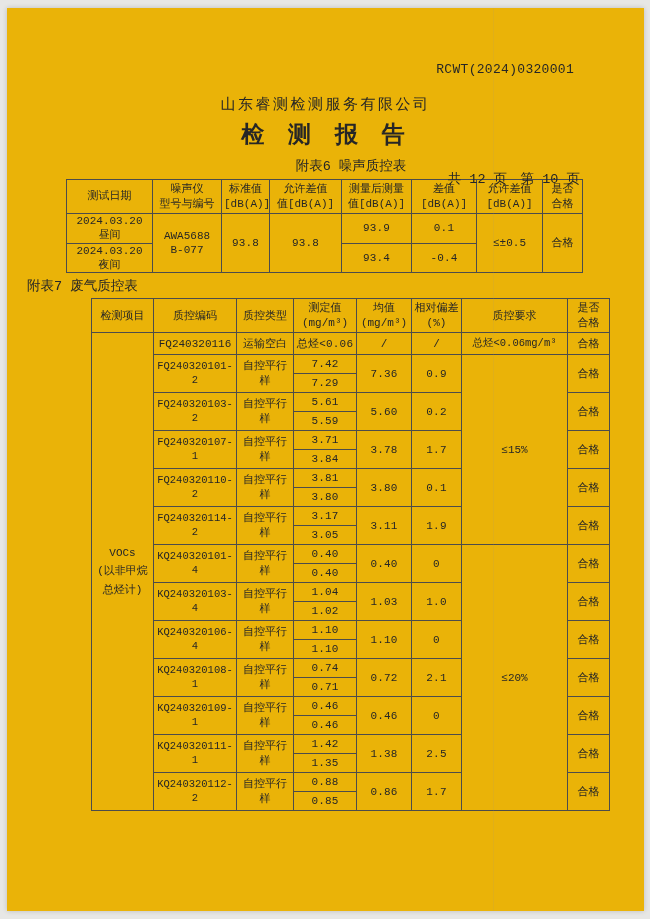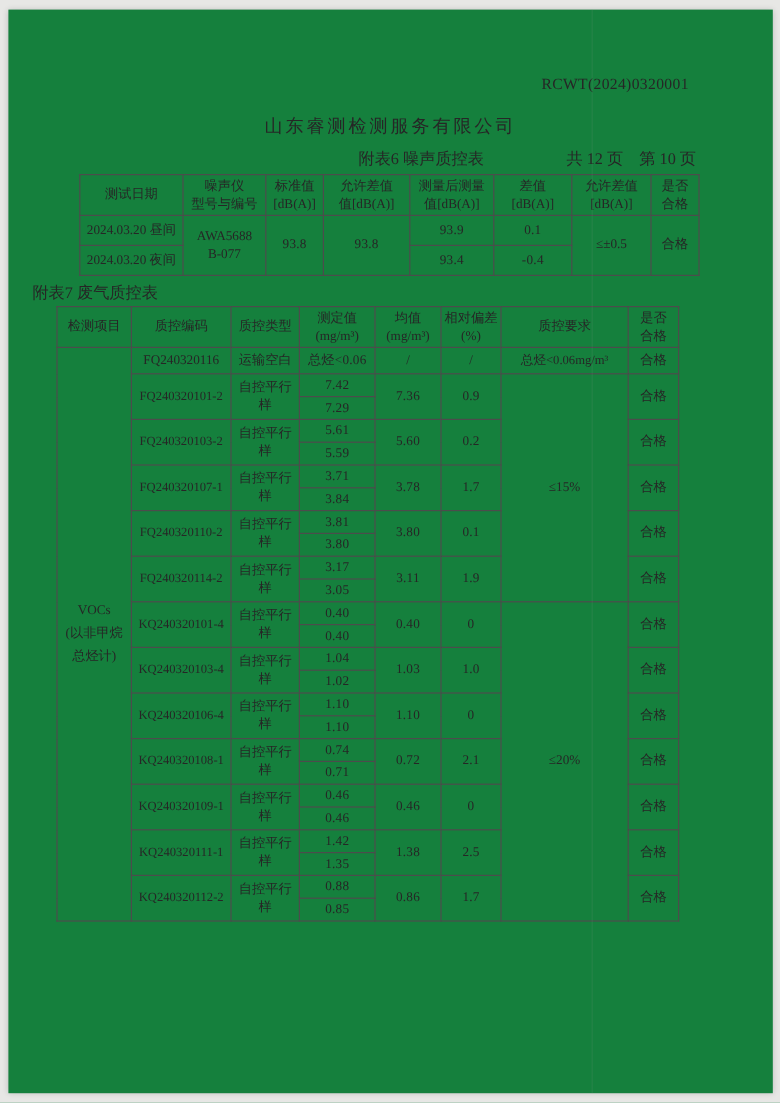--- a/index.html
+++ b/index.html
@@ -8,22 +8,23 @@
     width: 650px; height: 919px;
     background: #e7e7e5;
     font-family: "Liberation Serif", "DejaVu Serif", serif;
     color: #262626;
     position: relative;
     overflow: hidden;
   }
   .page {
     position: absolute; left: 7px; top: 8px;
     width: 637px; height: 903px;
-    background: #15803d;
+    background: #eab308;
     box-shadow: 0 0 5px rgba(0,0,0,0.18);
+    font-family: Liberation Mono, monospace;
   }
   .fold-line {
     position: absolute; top: 0; bottom: 0; left: 486px; width: 1px;
     background: rgba(150,150,150,0.12);
   }
   .report-no {
     padding-top: 54px; padding-right: 70px;
     text-align: right;
     font-size: 13px; letter-spacing: 0.3px;
     line-height: 16px;
@@ -38,56 +39,57 @@
     font-size: 23px; font-weight: 700; letter-spacing: 5px;
     line-height: 26px;
   }
   .caption-row {
     margin-top: 9px; position: relative;
     height: 17px; line-height: 17px;
     font-size: 13.5px;
     padding-left: 37px;
   }
   .caption6 { display: block; text-align: center; padding-left: 14px; }
-  .pagination { position: absolute; right: 64px; top: 0; font-size: 13.5px; }
+  .pagination { position: absolute; right: 64px; top: 13px; font-size: 13.5px; }
   table { border-collapse: collapse; table-layout: fixed; }
   td, th {
     border: 1px solid #4c4c4c;
     text-align: center; vertical-align: middle;
     font-weight: normal;
     font-size: 11px;
     padding: 0 2px;
     white-space: pre-line;
     line-height: 1.3;
     overflow: hidden;
   }
   .t1 { margin: 4px 0 0 59px; width: 516px; padding-left: 28px; }
   .t1 tr.h   { height: 34px; }
   .t1 tr.r   { height: 25px; }
-  .t2 { margin: 3px 0 0 40px; width: 518px; padding-left: 44px; }
+  .t2 { margin: 3px 0 0 84px; width: 518px; padding-left: 44px; }
   .t2 tr.h     { height: 34px; }
   .t2 tr.blank { height: 22px; }
   .t2 tr.sub   { height: 19px; }
   .caption7 {
     margin-top: 6px; 
     font-size: 13.5px; line-height: 16px; padding-left: 20px;
   }
   .num { letter-spacing: 0.2px; }
   .item-cell { font-size: 11px; line-height: 1.7; }
   .req-cell { font-size: 11px; }
   .small { font-size: 10.5px; }
 </style>
 </head>
 <body>
 
 <div class="page">
   <div class="fold-line"></div>
 
   <div class="report-no">RCWT(2024)0320001</div>
   <div class="company">山东睿测检测服务有限公司</div>
+  <div class="doc-title">检 测 报 告</div>
 
   <div class="caption-row">
     <span class="caption6">附表6 噪声质控表</span>
     <span class="pagination">共 12 页　第 10 页</span>
   </div>
 
   <table class="t1">
     <colgroup>
       <col style="width:86px">
         <col style="width:69px">

